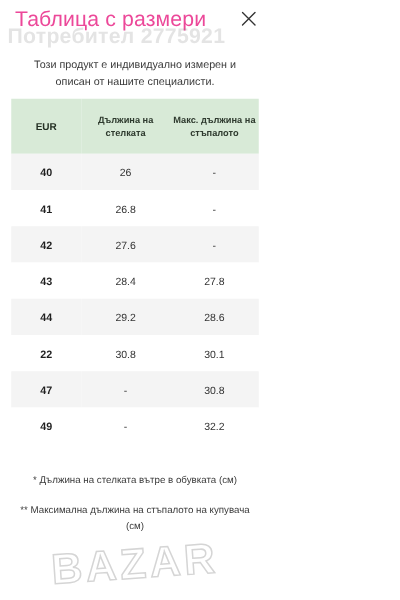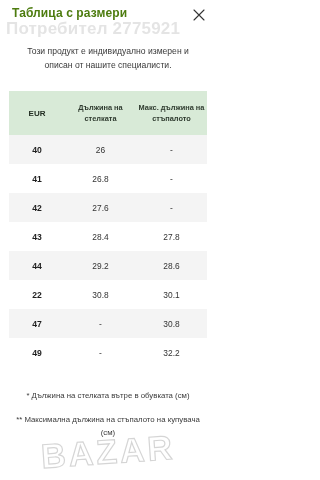--- a/index.html
+++ b/index.html
@@ -54,24 +54,24 @@
 
   
   .modal-head {
     position: relative;
     height: 34px;
   }
   .modal-title {
     position: absolute;
     left: 12px;
     top: 6px;
-    font-size: 12px;
-    font-weight: 700;
+    font-size: 17px;
+    font-weight: 400;
     letter-spacing: 0.1px;
-    color: #4d7c0f;
+    color: #ec4899;
     white-space: nowrap;
   }
   .close-btn {
     position: absolute;
     right: 8px;
     top: 6px;
     width: 18px;
     height: 18px;
     display: flex;
     align-items: center;
@@ -87,21 +87,21 @@
   .subtitle {
     margin: 10px 14px 0 14px;
     font-size: 8.6px;
     line-height: 14px;
     text-align: center;
     color: #3a3a3a;
   }
 
   
   .table-wrap {
-    margin: 19px 9px 0 9px;
+    margin: 7px 9px 0 9px;
   }
   table.size-table {
     width: 198px;
     border-collapse: collapse;
     table-layout: fixed;
   }
   table.size-table th,
   table.size-table td {
     padding: 0;
     margin: 0;

